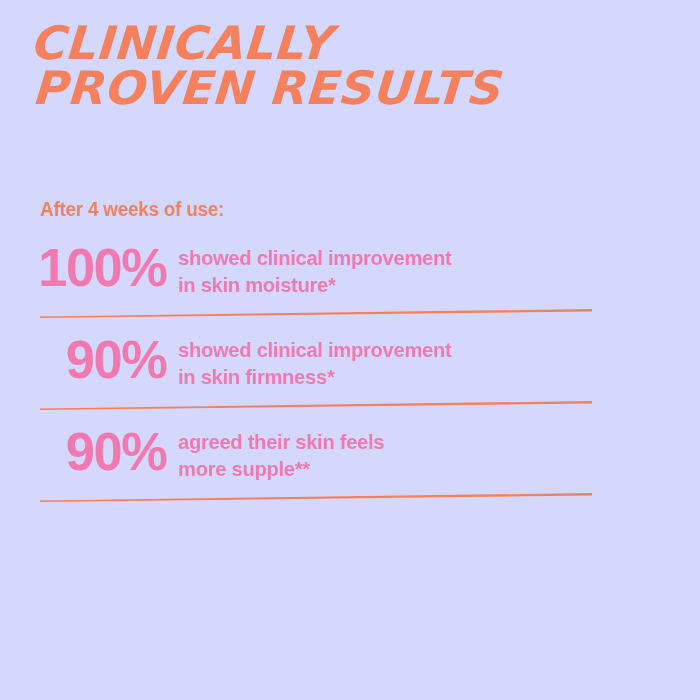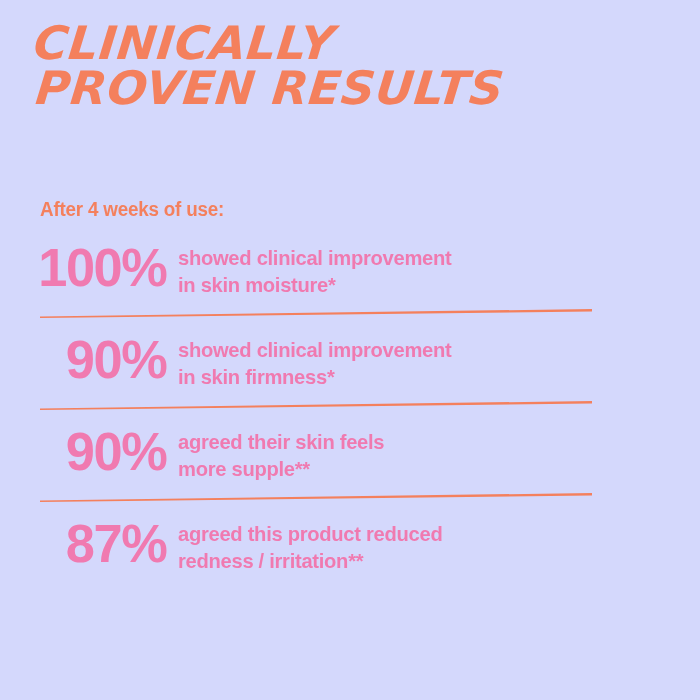--- a/index.html
+++ b/index.html
@@ -191,24 +191,17 @@
         <span class="desc-line">more supple**</span>
       </div>
     </div>
 
     <div class="divider">
       <svg width="552" height="12" viewBox="0 0 552 12" aria-hidden="true">
         <path d="M0,8.4 L552,1.0 L552,3.4 L0,10.0 Z" fill="#f4805d"></path>
       </svg>
     </div>
 
-    <div class="stat-row">
-      <div class="stat-value">87%</div>
-      <div class="stat-desc">
-        <span class="desc-line">agreed this product reduced</span>
-        <span class="desc-line">redness / irritation**</span>
-      </div>
-    </div>
 
   </div>
 
 
 </div>
 
 </body></html>

